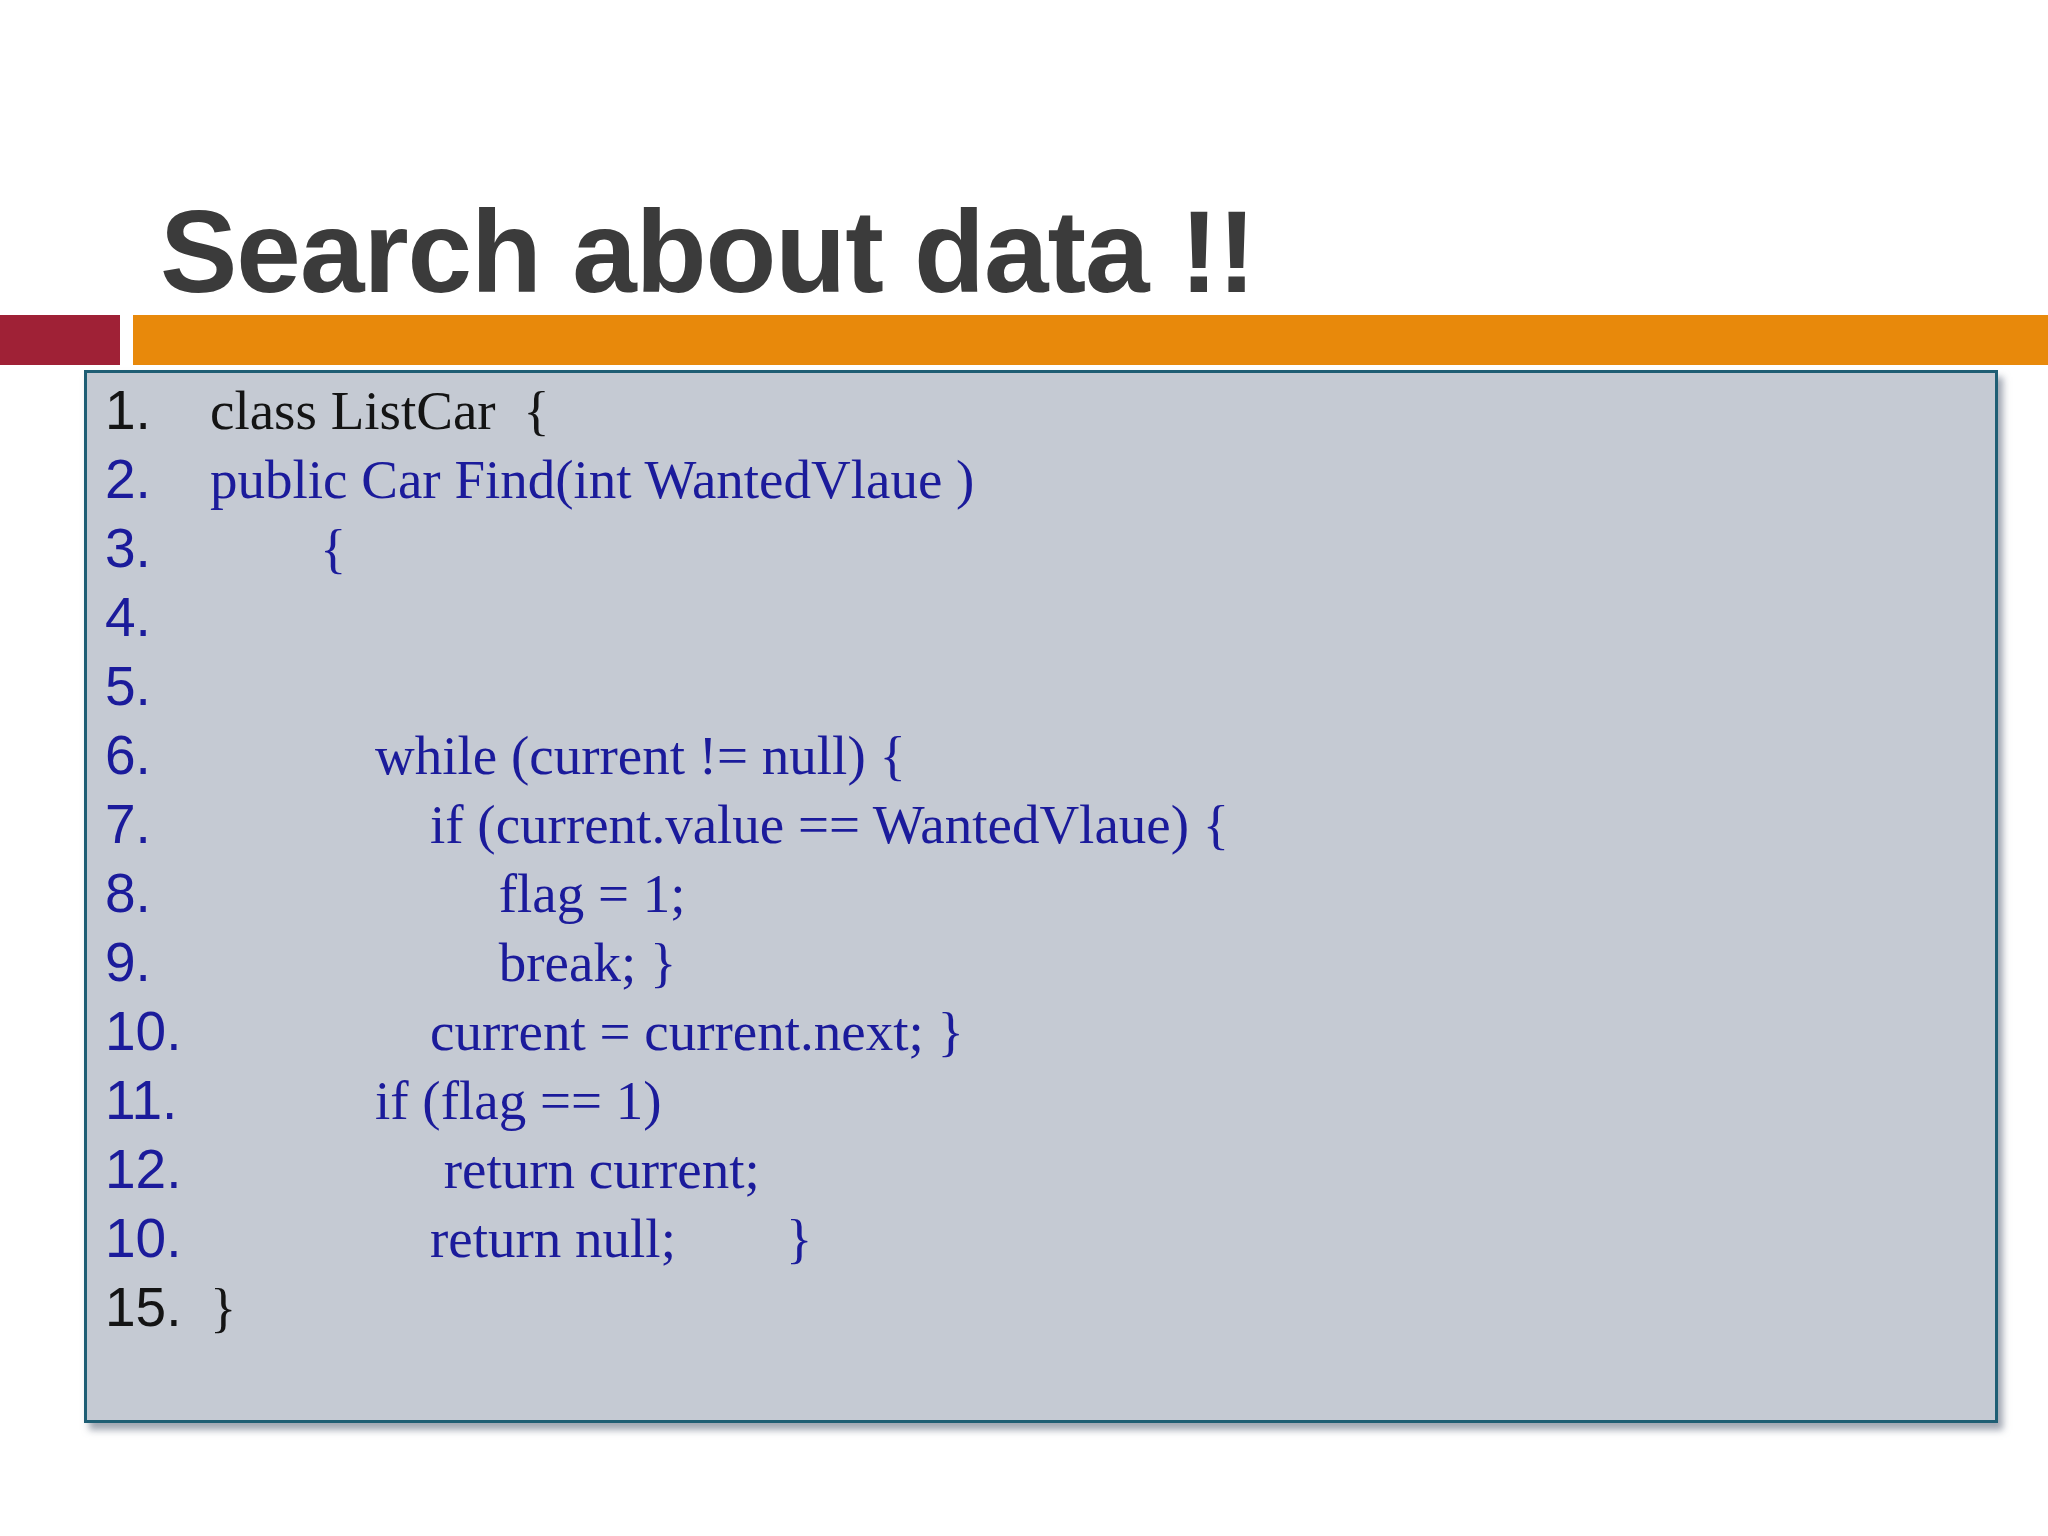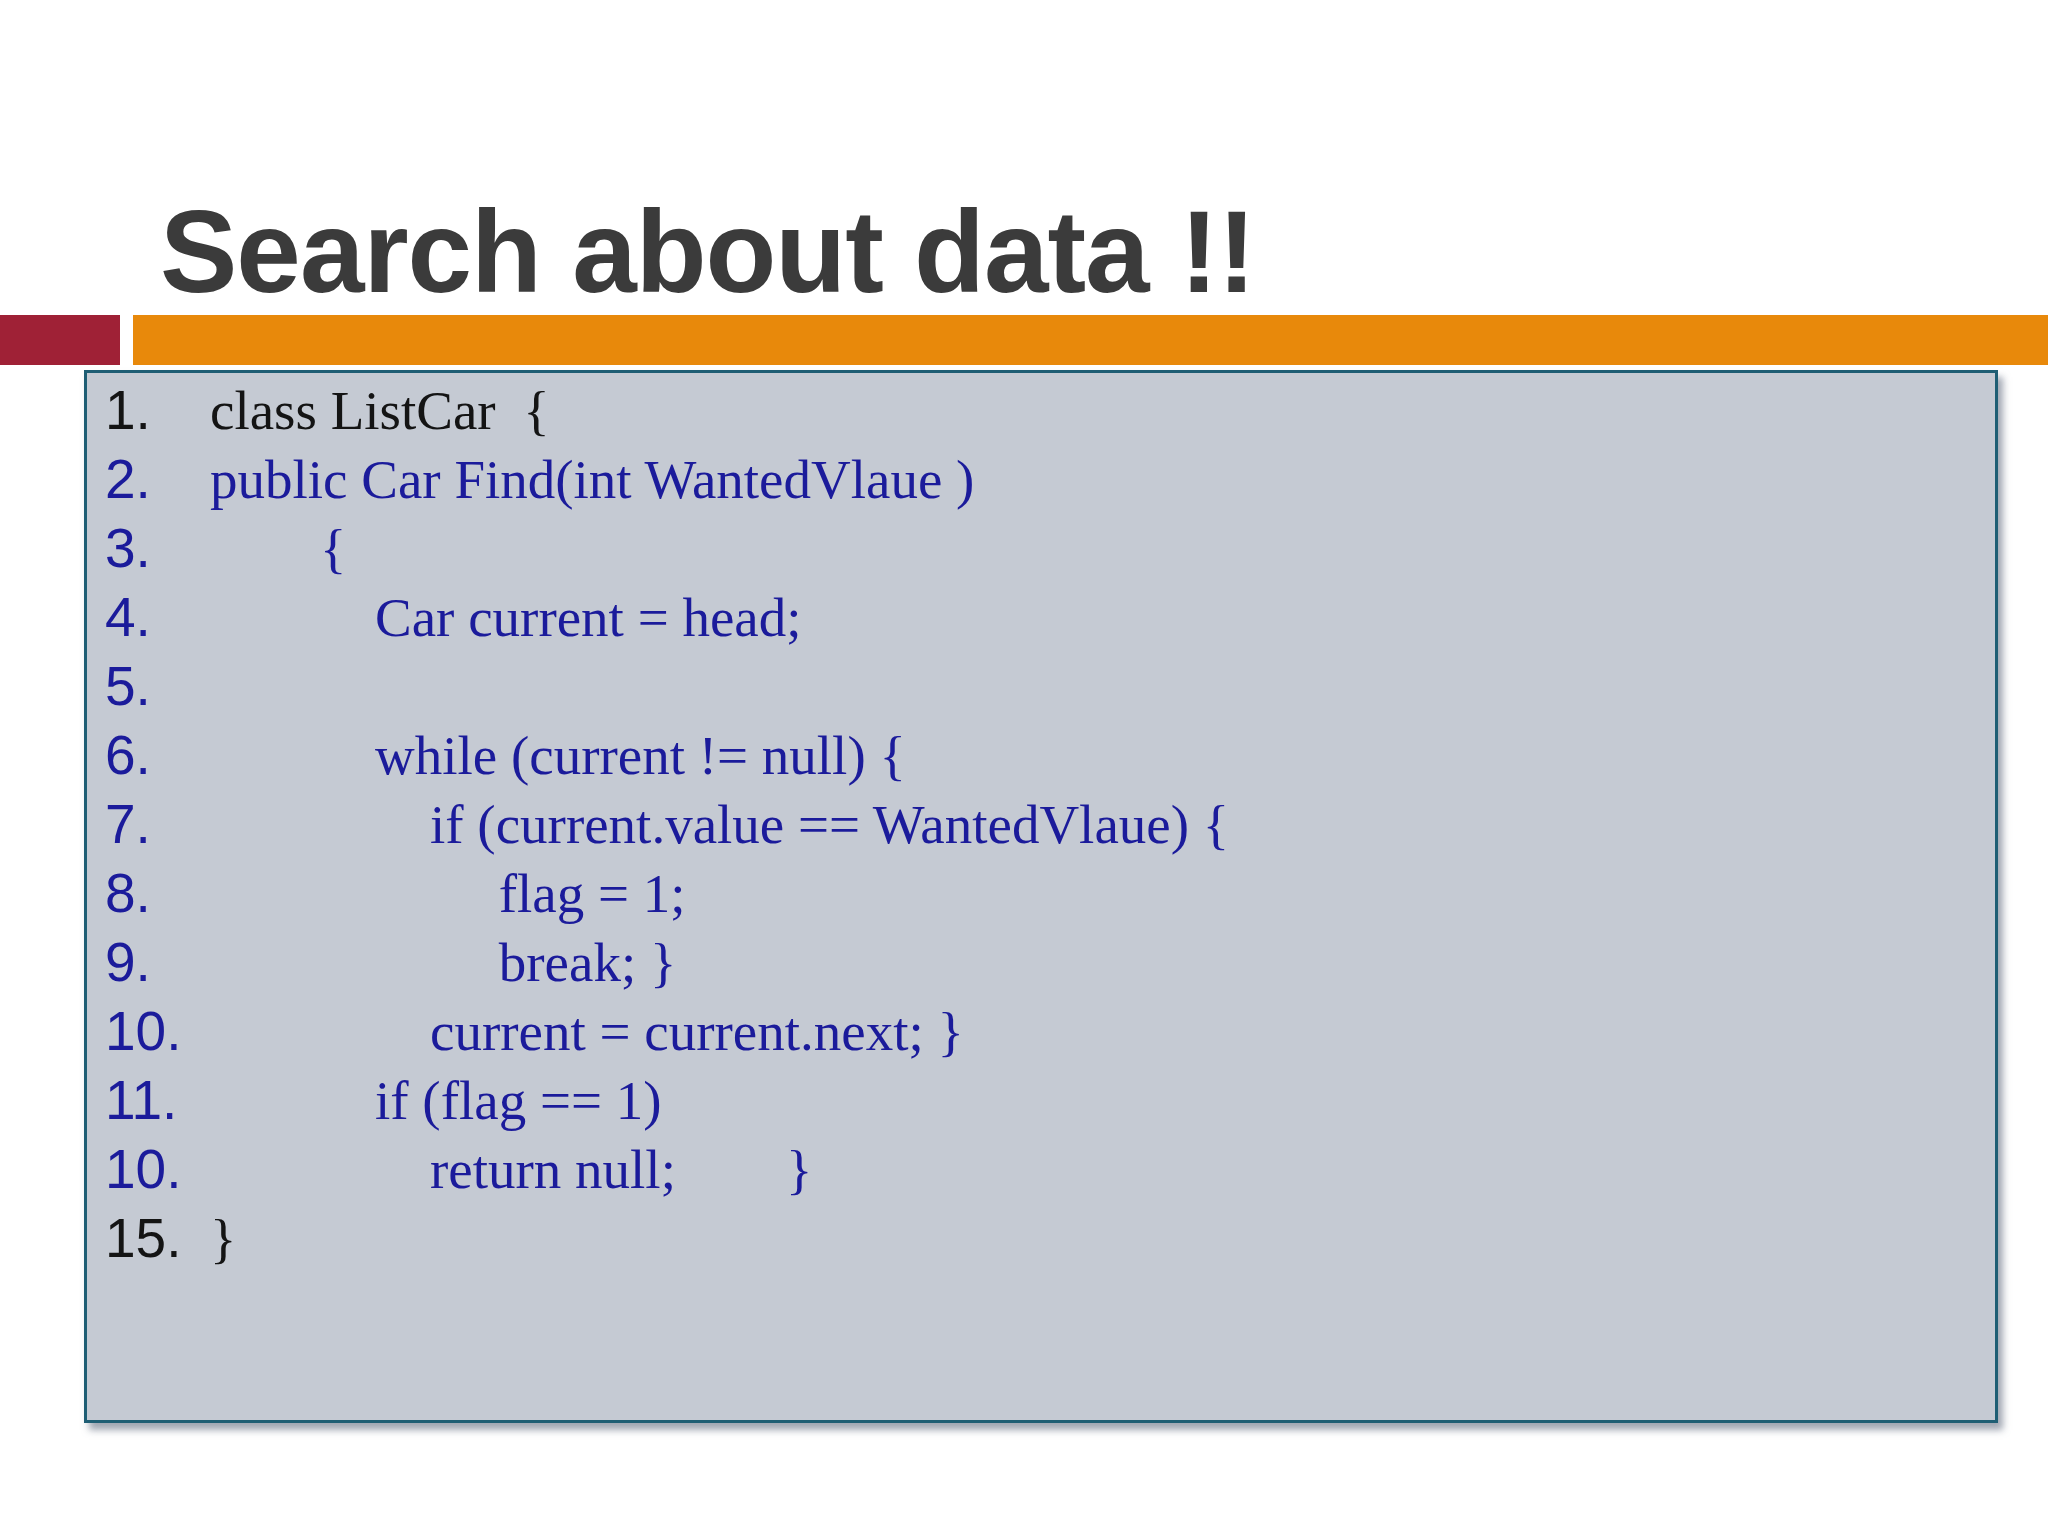--- a/index.html
+++ b/index.html
@@ -94,21 +94,20 @@
     <span class="code">public Car Find(int WantedVlaue )</span>
   </div>
 
   <div class="line c-navy">
     <span class="ln">3.</span>
     <span class="code">        {</span>
   </div>
 
   <div class="line c-navy">
     <span class="ln">4.</span>
-    <span class="code">            Car current = head;</span>
   </div>
 
   <div class="line c-navy">
     <span class="ln">5.</span>
   </div>
 
   <div class="line c-navy">
     <span class="ln">6.</span>
     <span class="code">            while (current != null) {</span>
   </div>
@@ -131,20 +130,24 @@
   <div class="line c-navy">
     <span class="ln">10.</span>
     <span class="code">                current = current.next; }</span>
   </div>
 
   <div class="line c-navy">
     <span class="ln">11.</span>
     <span class="code">            if (flag == 1)</span>
   </div>
 
+  <div class="line c-navy">
+    <span class="ln">12.</span>
+    <span class="code">                 return current;</span>
+  </div>
 
 
   <div class="line c-navy">
     <span class="ln">10.</span>
     <span class="code">                return null;        }</span>
   </div>
 
   <div class="line c-black">
     <span class="ln">15.</span>
     <span class="code">}</span>

